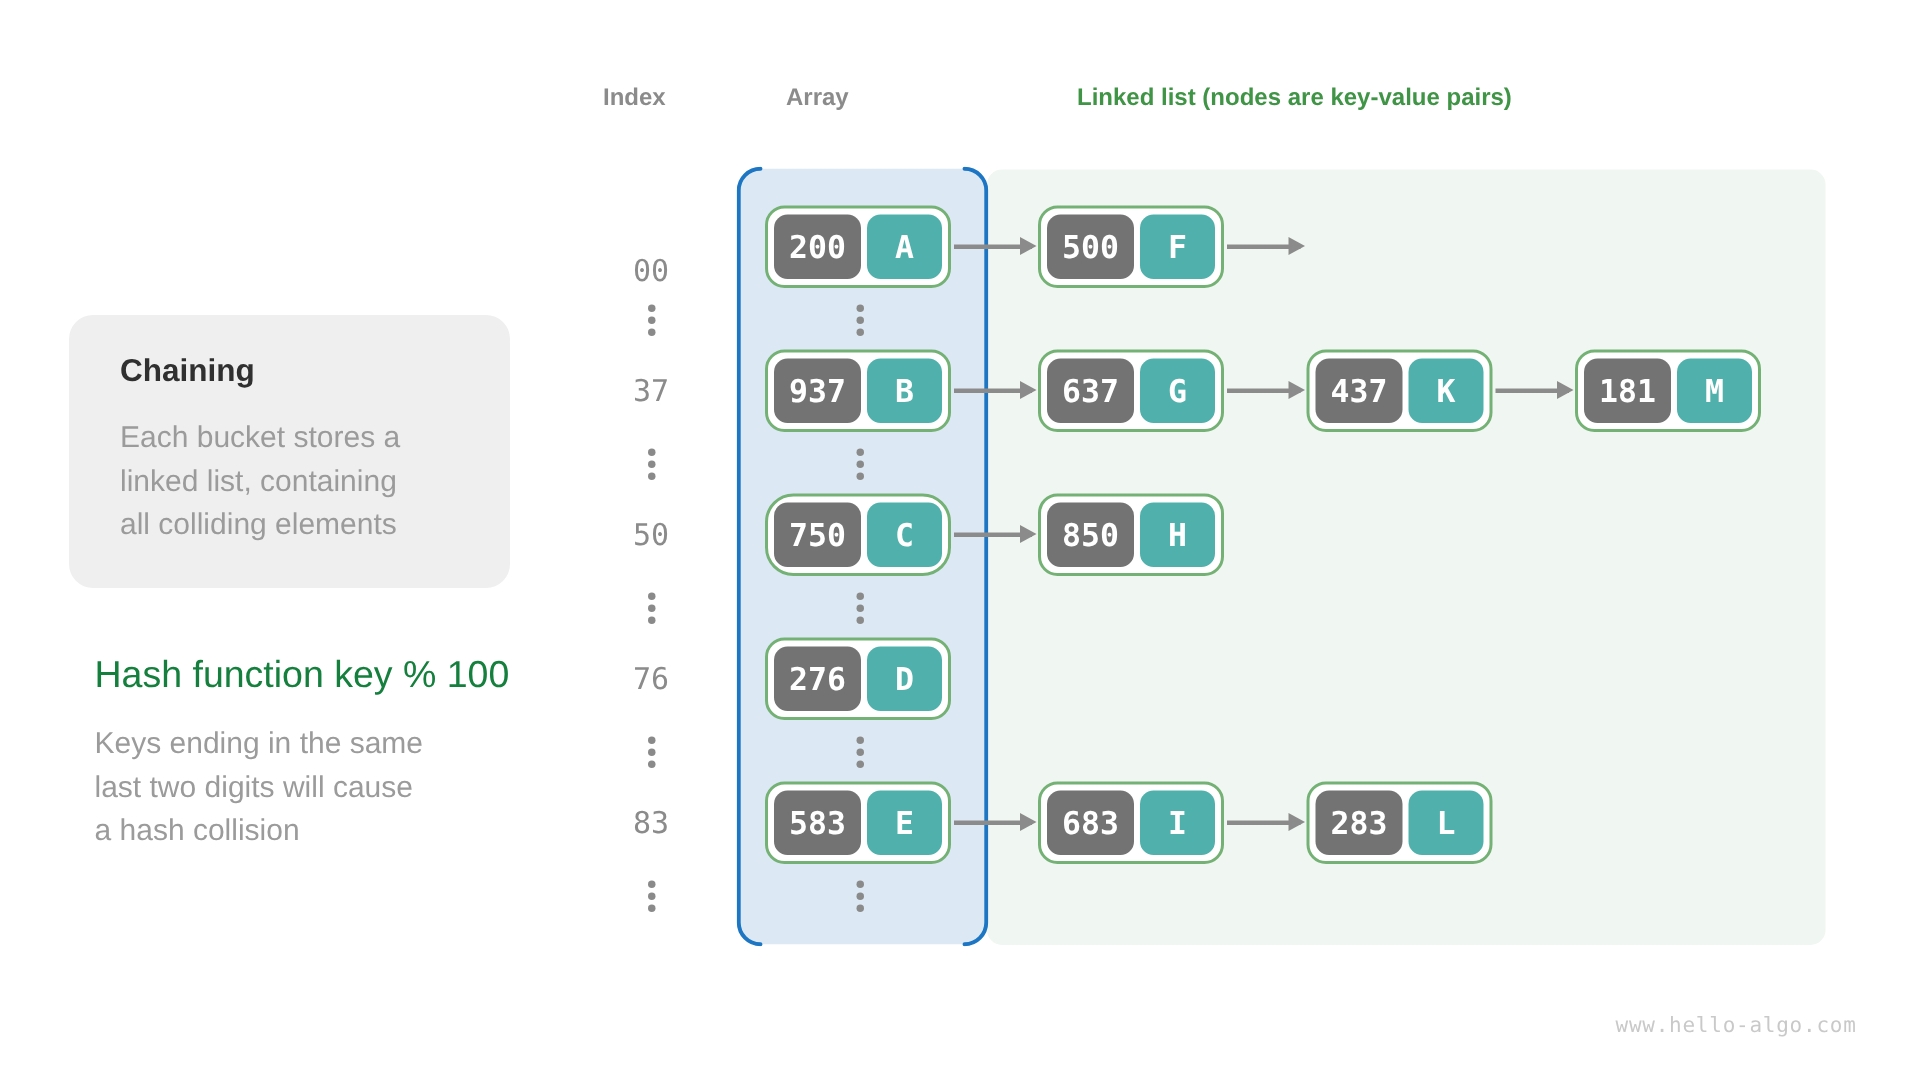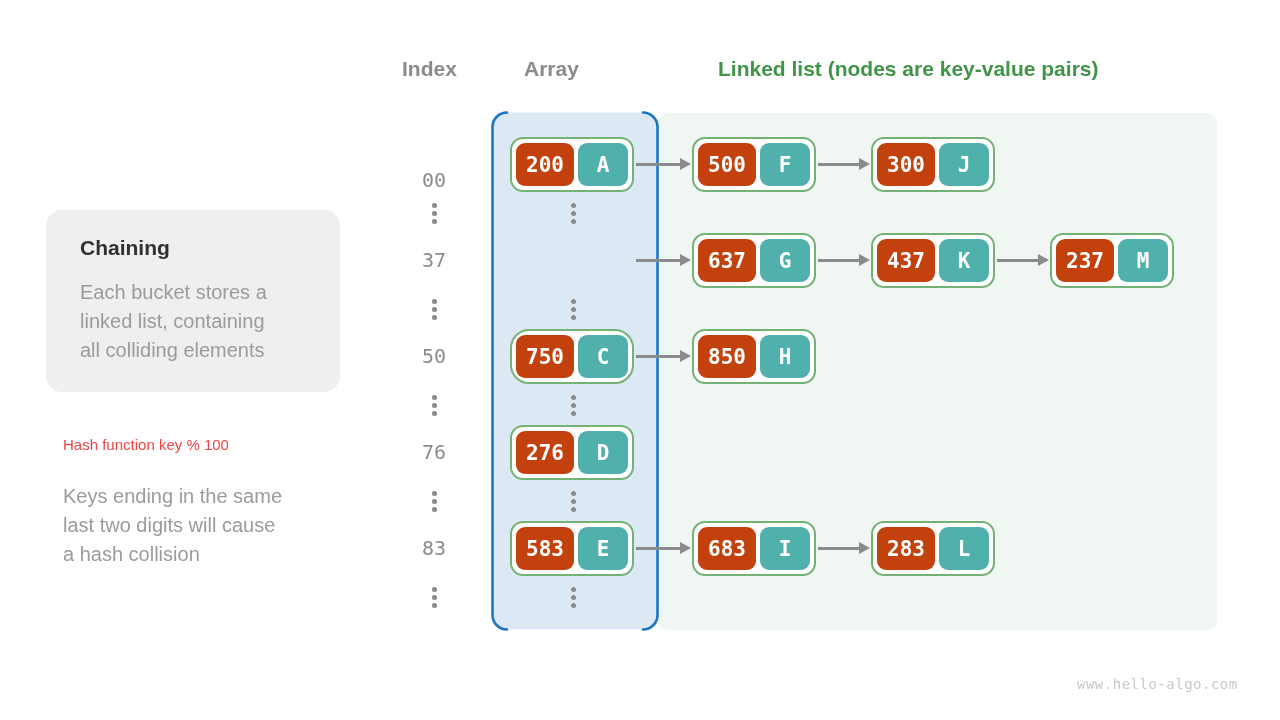--- a/index.html
+++ b/index.html
@@ -2,32 +2,32 @@
 <html><head>
 <meta charset="utf-8">
 <style>
   * { margin:0; padding:0; box-sizing:border-box; }
   html,body { background:#ffffff; }
   .canvas {
     position:relative; width:1280px; height:720px; background:#ffffff;
     font-family:"Liberation Sans", sans-serif; overflow:hidden;
   }
   
-  .hdr { position:absolute; font-size:21px; font-weight:bold; white-space:nowrap; }
+  .hdr { position:absolute; font-size:16px; font-weight:bold; white-space:nowrap; }
   .hdr-gray { color:#8b8b8b; }
   .hdr-green { color:#3f9446; }
   .hdr-green .note { font-weight:bold; }
   
   .callout {
     position:absolute; left:46px; top:210px; width:294px; height:182px;
     background:#efefef; border-radius:16px; padding:26px 0 0 34px;
   }
   .callout-title { font-size:21px; font-weight:bold; color:#303030; margin-bottom:18px; }
   .body-line { font-size:20px; line-height:29px; color:#9b9b9b; }
-  .hash-title { position:absolute; left:63px; top:436px; font-size:15px; color:#ef4444; white-space:nowrap; }
+  .hash-title { position:absolute; left:63px; top:436px; font-size:25px; color:#15803d; white-space:nowrap; }
   .hash-body { position:absolute; left:63px; top:482px; }
   
   .array-region-svg { position:absolute; left:491px; top:111px; }
   .ll-panel {
     position:absolute; left:658px; top:113px; width:559px; height:517px;
     background:#f0f6f1; border-radius:10px;
   }
   
   .idx {
     position:absolute; left:404px; width:60px; text-align:center;
@@ -36,21 +36,21 @@
   
   .node {
     position:absolute; display:flex; gap:4px; padding:4px; height:55px; width:124px;
     background:#ffffff; border:2px solid #74b174; border-radius:13px;
   }
   .pill {
     display:flex; align-items:center; justify-content:center; height:43px;
     border-radius:9px; color:#ffffff; font-family:"DejaVu Sans Mono", monospace;
     font-size:21px; font-weight:bold;
   }
-  .pill-key { width:58px; background:#c2410c; }
+  .pill-key { width:58px; background:#737373; }
   .pill-val { width:50px; background:#50b1ac; }
   
   .arrow { position:absolute; height:3px; background:#8b8b8b; }
   .arrow::after {
     content:""; position:absolute; right:-3px; top:-5px;
     border-left:11px solid #8b8b8b; border-top:6.5px solid transparent; border-bottom:6.5px solid transparent;
   }
   
   .vdots { position:absolute; display:flex; flex-direction:column; gap:3px; width:5px; }
   .vdots i { width:5px; height:5px; border-radius:50%; background:#8a8a8a; }
@@ -95,50 +95,50 @@
   <div class="node" style="left:510px; top:137px;">
     <span class="pill pill-key">200</span>
     <span class="pill pill-val">A</span>
   </div>
   <div class="arrow" style="left:636px; top:163px; width:52px;"></div>
   <div class="node" style="left:692px; top:137px;">
     <span class="pill pill-key">500</span>
     <span class="pill pill-val">F</span>
   </div>
   <div class="arrow" style="left:818px; top:163px; width:49px;"></div>
-  <div class="node" style="left:871px; top:137px;">
-    <span class="pill pill-key">300</span>
-    <span class="pill pill-val">J</span>
-  </div>
 
   <div class="vdots" style="left:432px; top:203px;">
       <i></i>
       <i></i>
       <i></i>
     </div>
   <div class="vdots" style="left:571px; top:203px;">
       <i></i>
       <i></i>
       <i></i>
     </div>
 
   <div class="idx" style="top:248px;">37</div>
+  <div class="node" style="left:510px; top:233px;">
+    <span class="pill pill-key">937</span>
+    <span class="pill pill-val">B</span>
+  </div>
   <div class="arrow" style="left:636px; top:259px; width:52px;"></div>
   <div class="node" style="left:692px; top:233px;">
     <span class="pill pill-key">637</span>
     <span class="pill pill-val">G</span>
   </div>
   <div class="arrow" style="left:818px; top:259px; width:49px;"></div>
   <div class="node" style="left:871px; top:233px;">
     <span class="pill pill-key">437</span>
     <span class="pill pill-val">K</span>
   </div>
   <div class="arrow" style="left:997px; top:259px; width:49px;"></div>
   <div class="node" style="left:1050px; top:233px;">
-    <span class="pill pill-key">237</span>
+    <span class="pill pill-key">181</span>
     <span class="pill pill-val">M</span>
   </div>
 
   <div class="vdots" style="left:432px; top:299px;">
       <i></i>
       <i></i>
       <i></i>
     </div>
   <div class="vdots" style="left:571px; top:299px;">
       <i></i>

